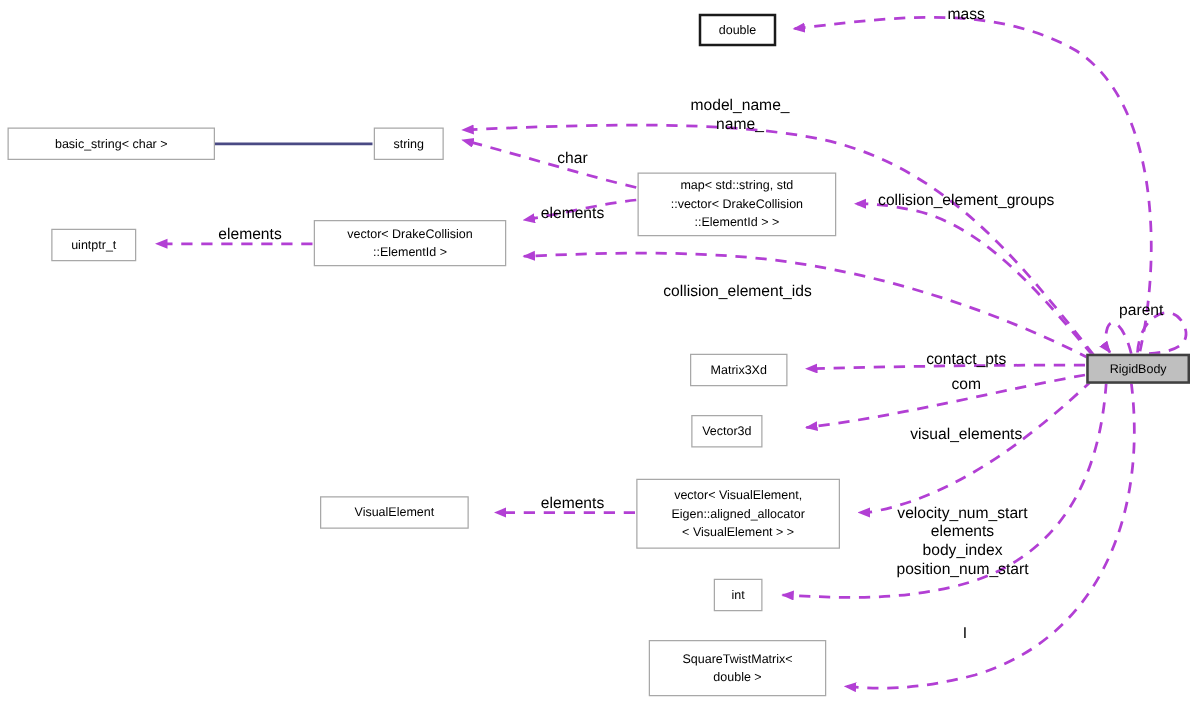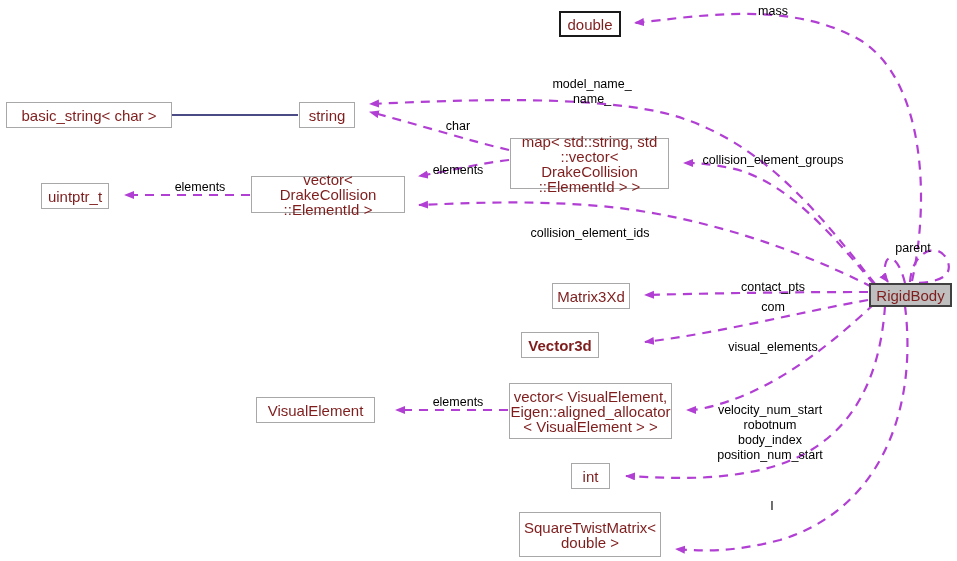--- a/index.html
+++ b/index.html
@@ -25,22 +25,22 @@
   }
   .node {
     position: absolute;
     box-sizing: border-box;
     background: #ffffff;
     border: 1px solid #a8a8a8;
     display: flex;
     align-items: center;
     justify-content: center;
     text-align: center;
-    color: #7f1d1d;
-    font-size: 15px;
+    color: #000000;
+    font-size: 10px;
     line-height: 15px;
     letter-spacing: 0px;
     white-space: pre-line;
     padding: 1px 4px;
   }
   .node.strong {
     border: 2px solid #1a1a1a;
   }
   .node.focus {
     background: #bfbfbf;
@@ -144,21 +144,21 @@
 
   <div class="node" style="left:251px; top:176px; width:154px; height:37px;">vector&lt; DrakeCollision
 ::ElementId &gt;</div>
 
   <div class="node" style="left:510px; top:138px; width:159px; height:51px;">map&lt; std::string, std
 ::vector&lt; DrakeCollision
 ::ElementId &gt; &gt;</div>
 
   <div class="node" style="left:552px; top:283px; width:78px; height:26px;">Matrix3Xd</div>
 
-  <div class="node" style="left:521px; top:332px; width:78px; height:26px;font-weight:bold;">Vector3d</div>
+  <div class="node" style="left:553px; top:332px; width:57px; height:26px;">Vector3d</div>
 
   <div class="node" style="left:256px; top:397px; width:119px; height:26px;">VisualElement</div>
 
   <div class="node" style="left:509px; top:383px; width:163px; height:56px;">vector&lt; VisualElement,
 Eigen::aligned_allocator
 &lt; VisualElement &gt; &gt;</div>
 
   <div class="node" style="left:571px; top:463px; width:39px; height:26px;">int</div>
 
   <div class="node" style="left:519px; top:512px; width:142px; height:45px;">SquareTwistMatrix&lt;
@@ -185,19 +185,19 @@
 
   <div class="edge-label" style="left:773px; top:280px;">contact_pts</div>
 
   <div class="edge-label" style="left:773px; top:300px;">com</div>
 
   <div class="edge-label" style="left:773px; top:340px;">visual_elements</div>
 
   <div class="edge-label" style="left:458px; top:395px;">elements</div>
 
   <div class="edge-label" style="left:770px; top:403px;">velocity_num_start
-robotnum
+elements
 body_index
 position_num_start</div>
 
   <div class="edge-label" style="left:772px; top:499px;">I</div>
 
 </div>
 
 </body></html>

